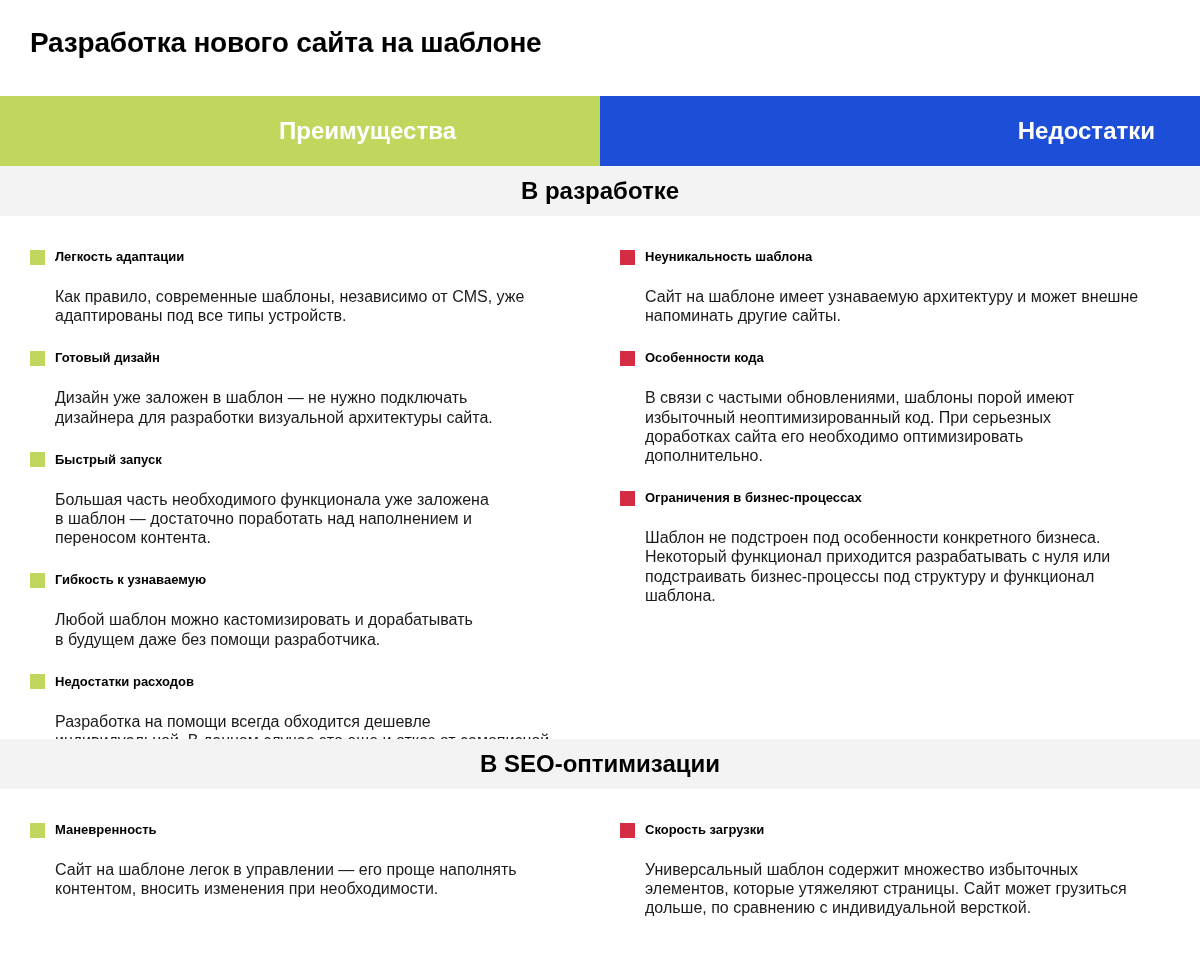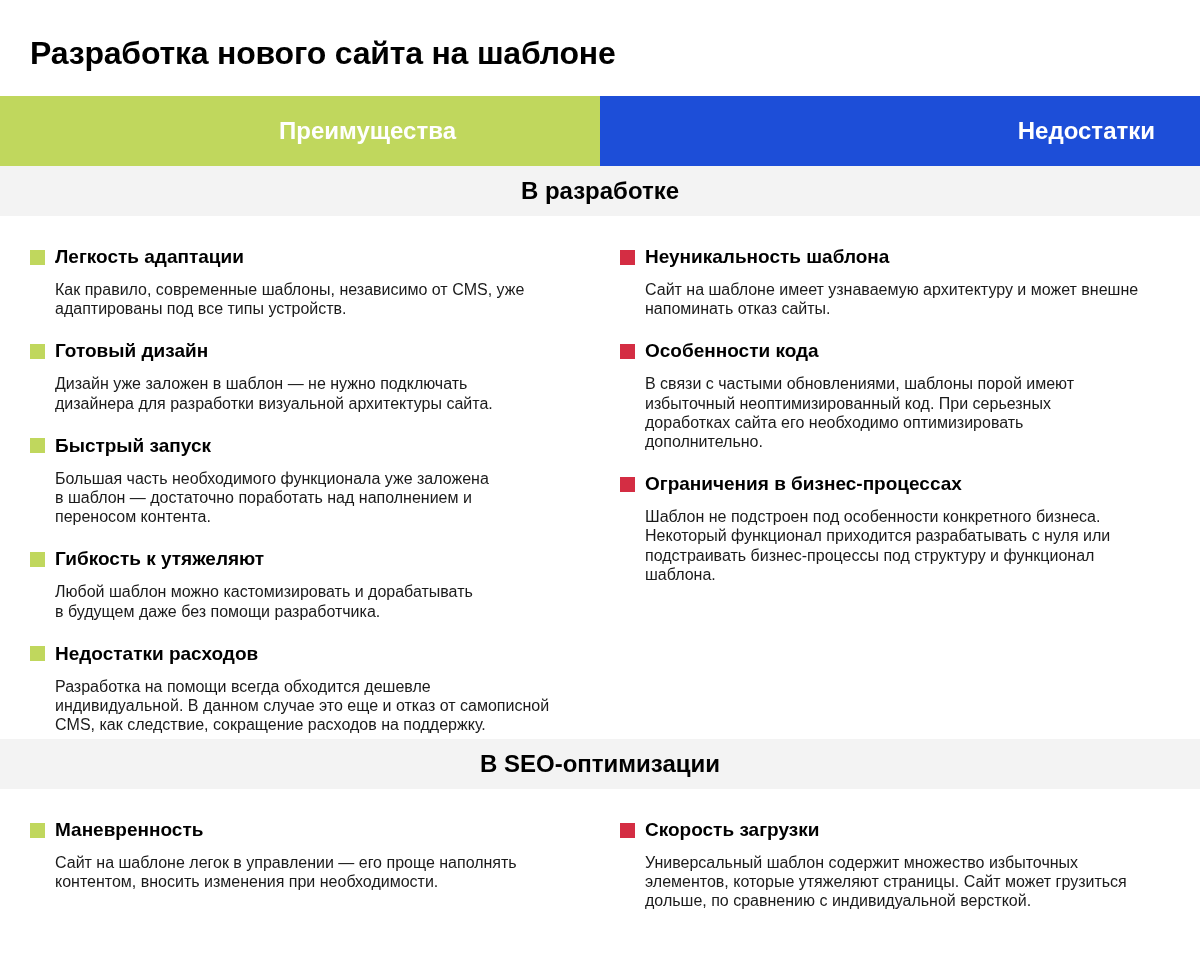--- a/index.html
+++ b/index.html
@@ -1,21 +1,21 @@
 <!DOCTYPE html>
 <html><head>
 <meta charset="utf-8">
 <style>
   * { box-sizing: border-box; margin: 0; padding: 0; }
   html, body { width: 1200px; height: 953px; background: #ffffff; overflow: hidden; }
   body { font-family: "Liberation Sans", "DejaVu Sans", sans-serif; color: #111111; position: relative; }
 
   .page-title {
-    position: absolute; left: 30px; top: 34px;
-    font-size: 32px; font-weight: bold; color: #000; letter-spacing: -0.2px;
+    position: absolute; left: 30px; top: 24px;
+    font-size: 28px; font-weight: bold; color: #000; letter-spacing: -0.2px;
     line-height: 38px;
   }
 
   .header-bar { position: absolute; left: 0; top: 96px; width: 1200px; height: 50px; display: flex; }
   .header-pros {
     width: 600px; height: 70px; background: #c0d75d; color: #fff;
     font-size: 24px; font-weight: bold; display: flex; align-items: center; justify-content: flex-end;
     padding-right: 144px;
   }
   .header-cons {
@@ -34,23 +34,23 @@
 
   .col { position: absolute; width: 560px; }
   .col-left { left: 30px; }
   .col-right { left: 620px; width: 560px; }
 
   .item { margin-bottom: 22px; }
   .item-head { display: flex; align-items: center; height: 22px; }
   .marker { width: 15px; height: 15px; margin-right: 10px; flex: 0 0 15px; }
   .marker.pro { background: #c0d75d; }
   .marker.con { background: #d42d43; }
-  .item-title { font-size: 19px; font-weight: bold; color: #000; line-height: 22px; text-align: right; }
+  .item-title { font-size: 13px; font-weight: bold; color: #000; line-height: 22px; text-align: right; }
   .item-text {
-    margin-top: 12px; margin-left: 25px;
+    margin-top: 19px; margin-left: 25px;
     font-size: 16px; line-height: 19.2px; color: #1a1a1a;
     white-space: pre-line;
   }
 </style>
 </head>
 <body>
 
 <div class="page-title">Разработка нового сайта на шаблоне</div>
 
 <div class="header-bar">
@@ -82,21 +82,21 @@
       <span class="marker pro"></span>
       <span class="item-title">Быстрый запуск</span>
     </div>
     <div class="item-text">Большая часть необходимого функционала уже заложена
 в шаблон — достаточно поработать над наполнением и
 переносом контента.</div>
   </div>
   <div class="item">
     <div class="item-head">
       <span class="marker pro"></span>
-      <span class="item-title">Гибкость к утяжеляют</span>
+      <span class="item-title">Гибкость к узнаваемую</span>
     </div>
     <div class="item-text">Любой шаблон можно кастомизировать и дорабатывать
 в будущем даже без помощи разработчика.</div>
   </div>
   <div class="item">
     <div class="item-head">
       <span class="marker pro"></span>
       <span class="item-title">Недостатки расходов</span>
     </div>
     <div class="item-text">Разработка на помощи всегда обходится дешевле
@@ -105,21 +105,21 @@
   </div>
 </div>
 
 <div class="col col-right" style="top:246px;">
   <div class="item">
     <div class="item-head">
       <span class="marker con"></span>
       <span class="item-title">Неуникальность шаблона</span>
     </div>
     <div class="item-text">Сайт на шаблоне имеет узнаваемую архитектуру и может внешне
-напоминать отказ сайты.</div>
+напоминать другие сайты.</div>
   </div>
   <div class="item">
     <div class="item-head">
       <span class="marker con"></span>
       <span class="item-title">Особенности кода</span>
     </div>
     <div class="item-text">В связи с частыми обновлениями, шаблоны порой имеют
 избыточный неоптимизированный код. При серьезных
 доработках сайта его необходимо оптимизировать
 дополнительно.</div>

